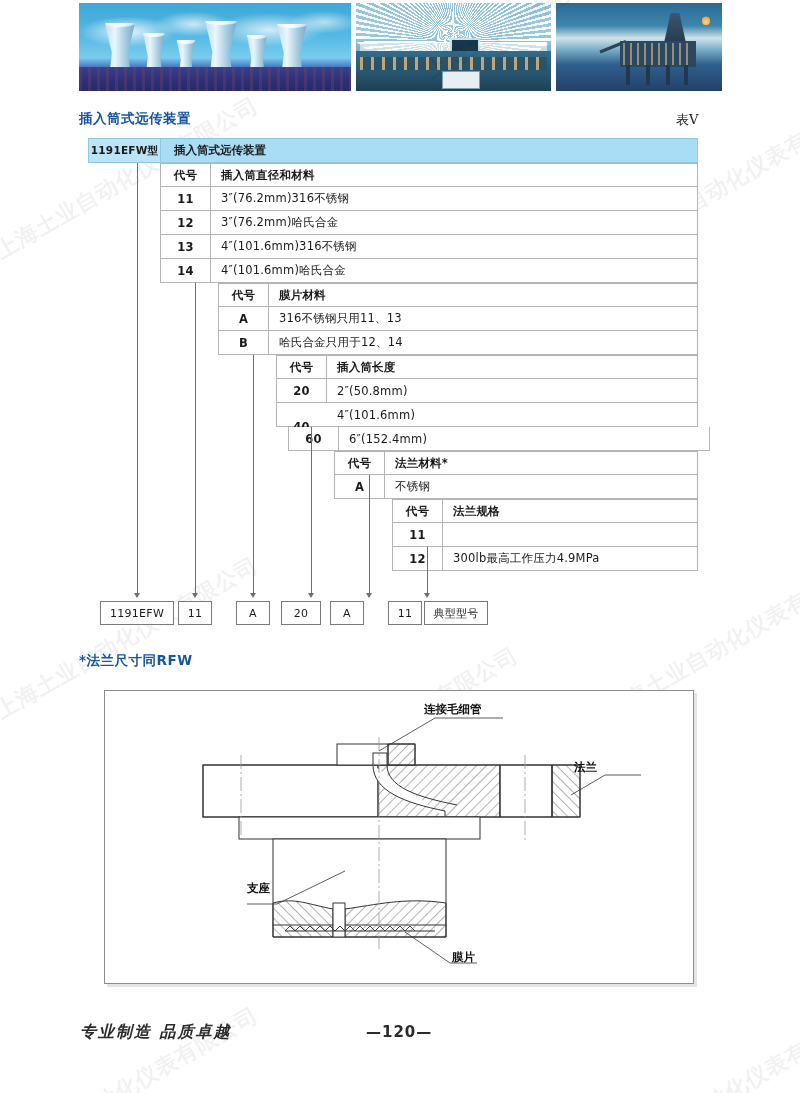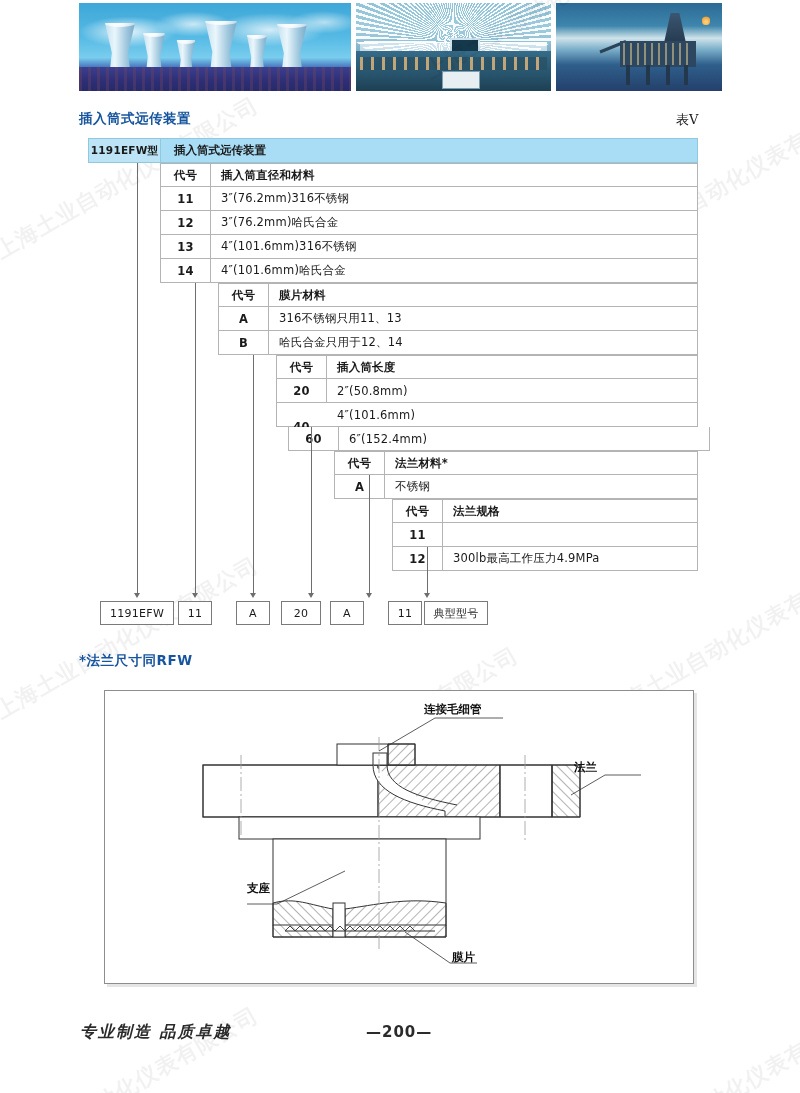--- a/index.html
+++ b/index.html
@@ -400,13 +400,13 @@
     </g>
   </svg>
 </div>
 
 <div class="dlabel" style="left:424px; top:702px;">连接毛细管</div>
 <div class="dlabel" style="left:574px; top:760px;">法兰</div>
 <div class="dlabel" style="left:247px; top:881px;">支座</div>
 <div class="dlabel" style="left:452px; top:950px;">膜片</div>
 
 <div id="footer-slogan">专业制造  品质卓越</div>
-<div id="footer-page">—200—</div>
+<div id="footer-page">—120—</div>
 
 </body></html>

